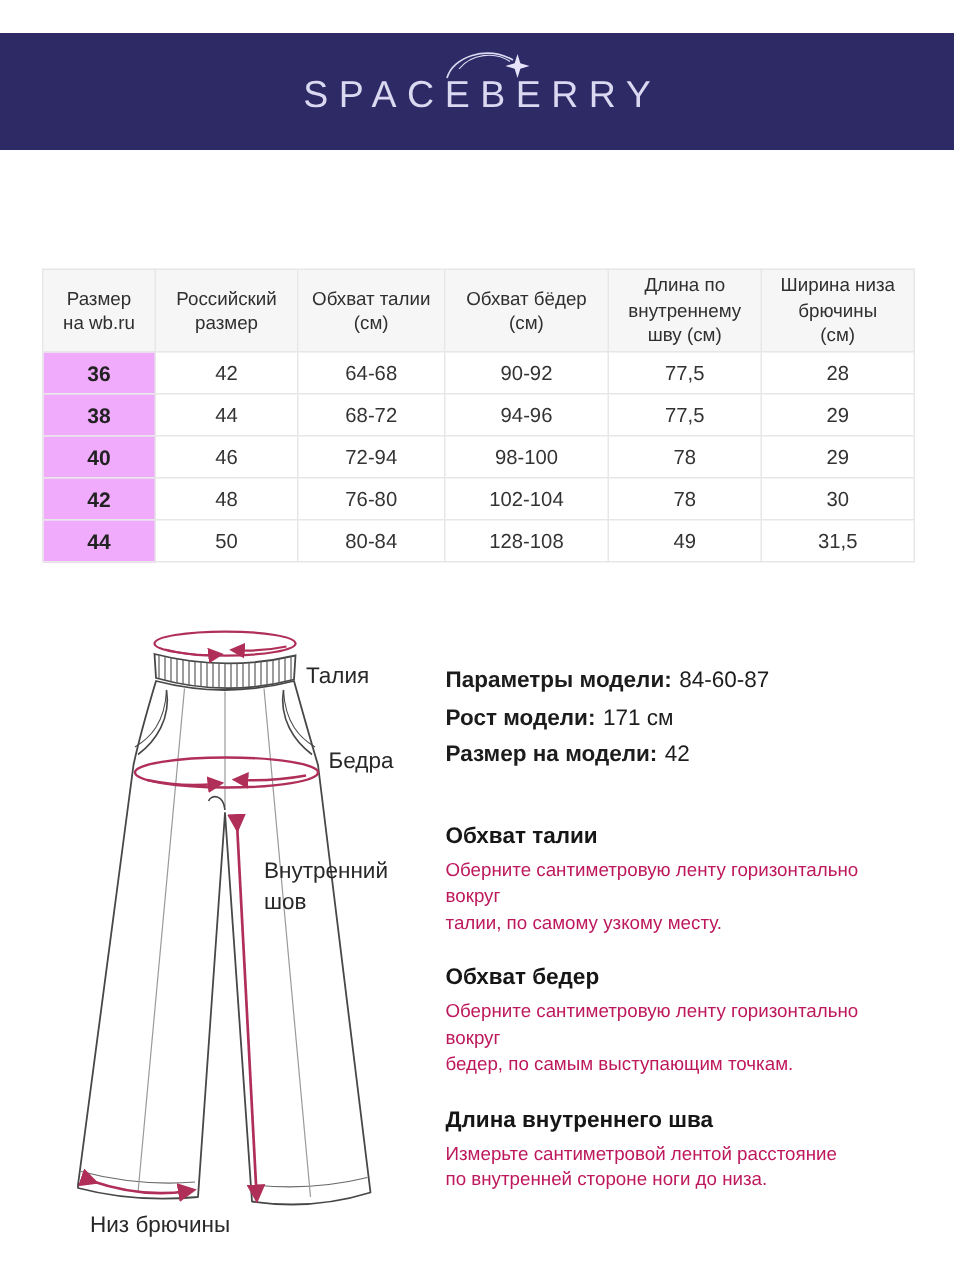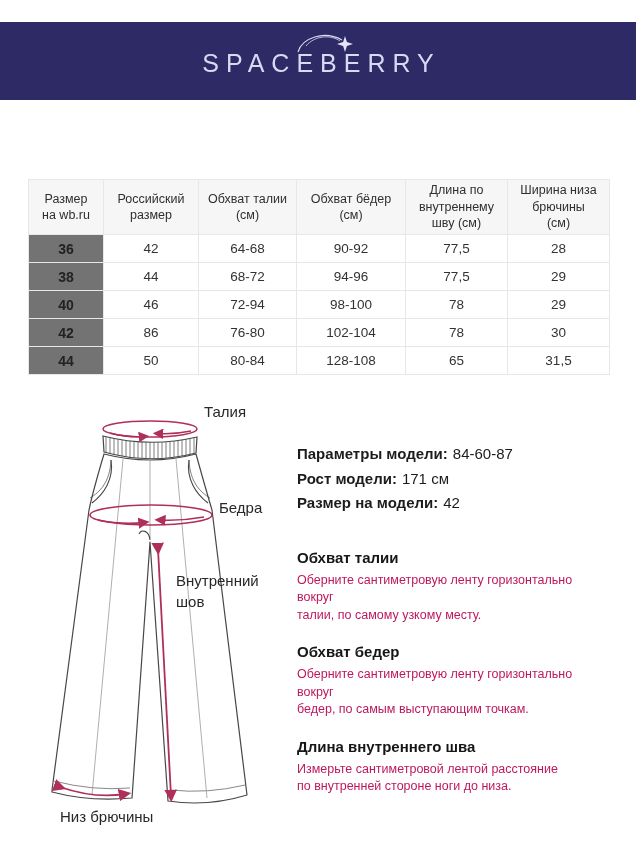--- a/index.html
+++ b/index.html
@@ -20,25 +20,25 @@
   .size-table-wrap { position: absolute; left: 28px; top: 179px; width: 581px; }
   table.size-table { border-collapse: collapse; width: 581px; table-layout: fixed; }
   table.size-table th, table.size-table td {
     border: 1px solid #e7e7e7; text-align: center; vertical-align: middle;
   }
   table.size-table th {
     background: #f6f6f6; height: 55px; font-weight: 500; font-size: 12.5px;
     color: #2f2f2f; line-height: 1.32; white-space: pre-line; padding: 2px 3px;
   }
   table.size-table td { height: 28px; font-size: 13.5px; color: #333333; background: #ffffff; }
-  table.size-table td.first-col { background: #737373; font-weight: 700; font-size: 14px; color: #222222; }
+  table.size-table td.first-col { background: #f0abfc; font-weight: 700; font-size: 14px; color: #222222; }
 
   
   .diag-label { position: absolute; font-size: 15px; font-weight: 500; color: #282828; white-space: pre-line; line-height: 21px; }
-  #lbl-waist  { left: 204px; top: 401px; }
+  #lbl-waist  { left: 204px; top: 440px; }
   #lbl-hips   { left: 219px; top: 497px; }
   #lbl-inseam { left: 176px; top: 570px; }
   #lbl-hem    { left: 60px;  top: 806px; }
 
   .pants-svg { position: absolute; left: 0; top: 398px; }
 
   
   .info { position: absolute; left: 297px; top: 442px; width: 312px; }
   .model-line { font-size: 15px; line-height: 24.5px; color: #1c1c1c; }
   .model-line .lbl { font-weight: 700; }
@@ -110,32 +110,32 @@
         <tr>
           <td class="first-col">40</td>
           <td>46</td>
           <td>72-94</td>
           <td>98-100</td>
           <td>78</td>
           <td>29</td>
         </tr>
         <tr>
           <td class="first-col">42</td>
-          <td>86</td>
+          <td>48</td>
           <td>76-80</td>
           <td>102-104</td>
           <td>78</td>
           <td>30</td>
         </tr>
         <tr>
           <td class="first-col">44</td>
           <td>50</td>
           <td>80-84</td>
           <td>128-108</td>
-          <td>65</td>
+          <td>49</td>
           <td>31,5</td>
         </tr>
       </tbody>
     </table>
   </div>
 
   <svg class="pants-svg" width="300" height="450" viewBox="0 0 300 450">
     <defs>
       <pattern id="ribs" width="4" height="40" patternUnits="userSpaceOnUse">
         <path d="M2,0 V40" stroke="#5a5a5a" stroke-width="0.8"></path>

